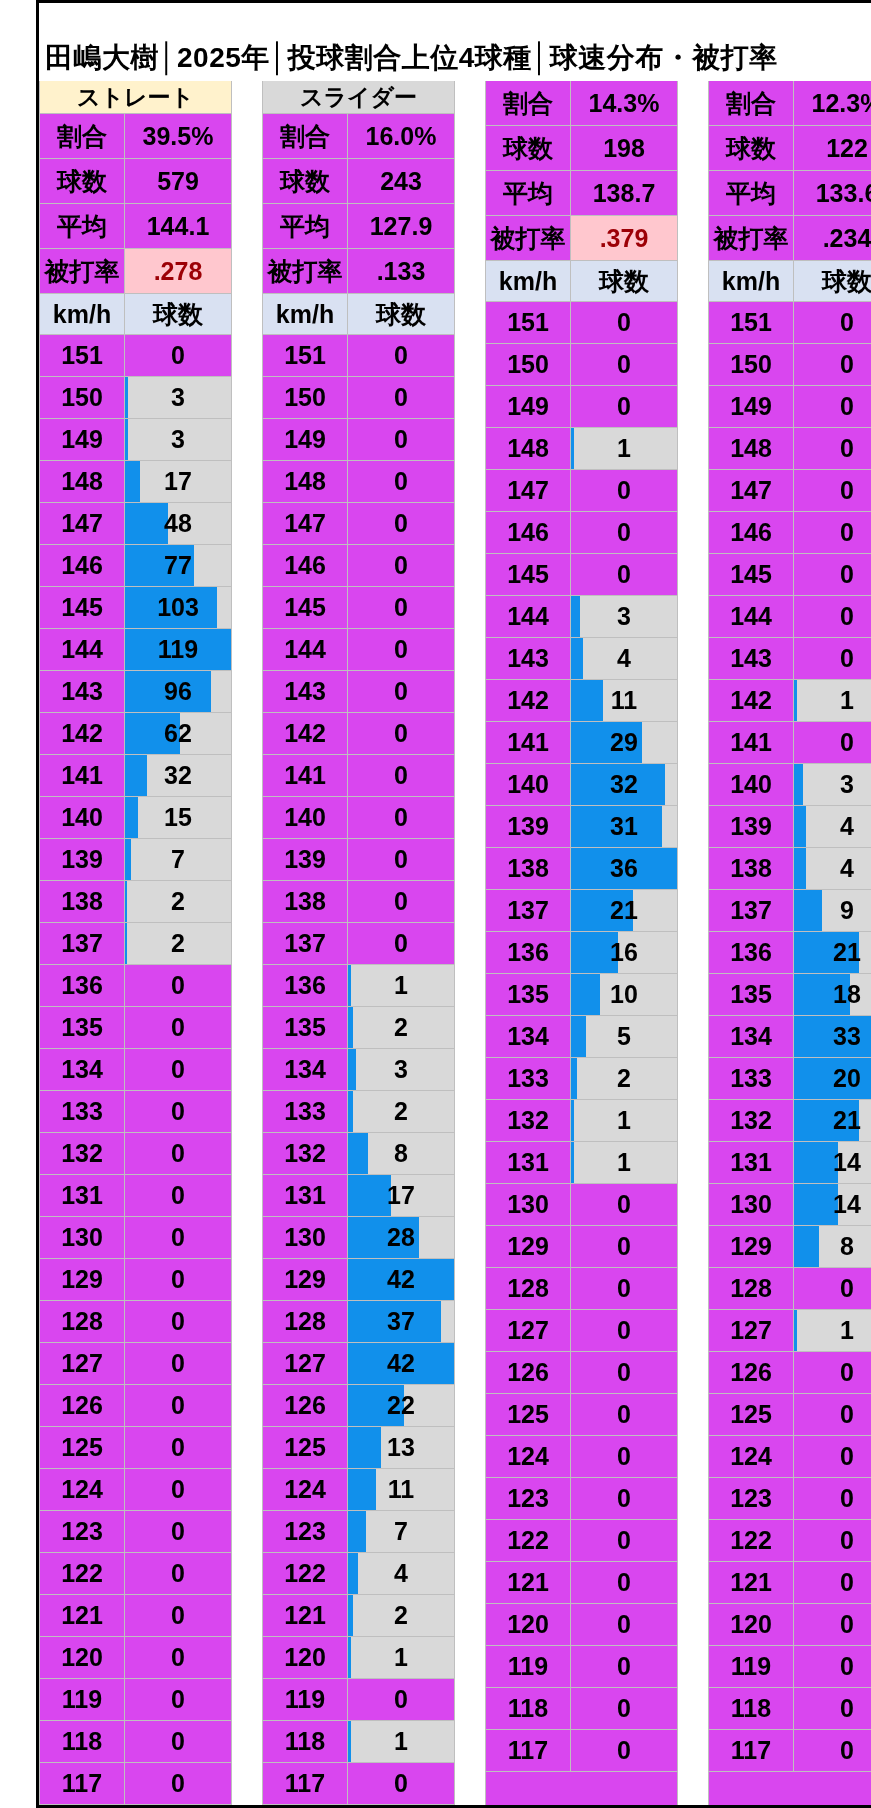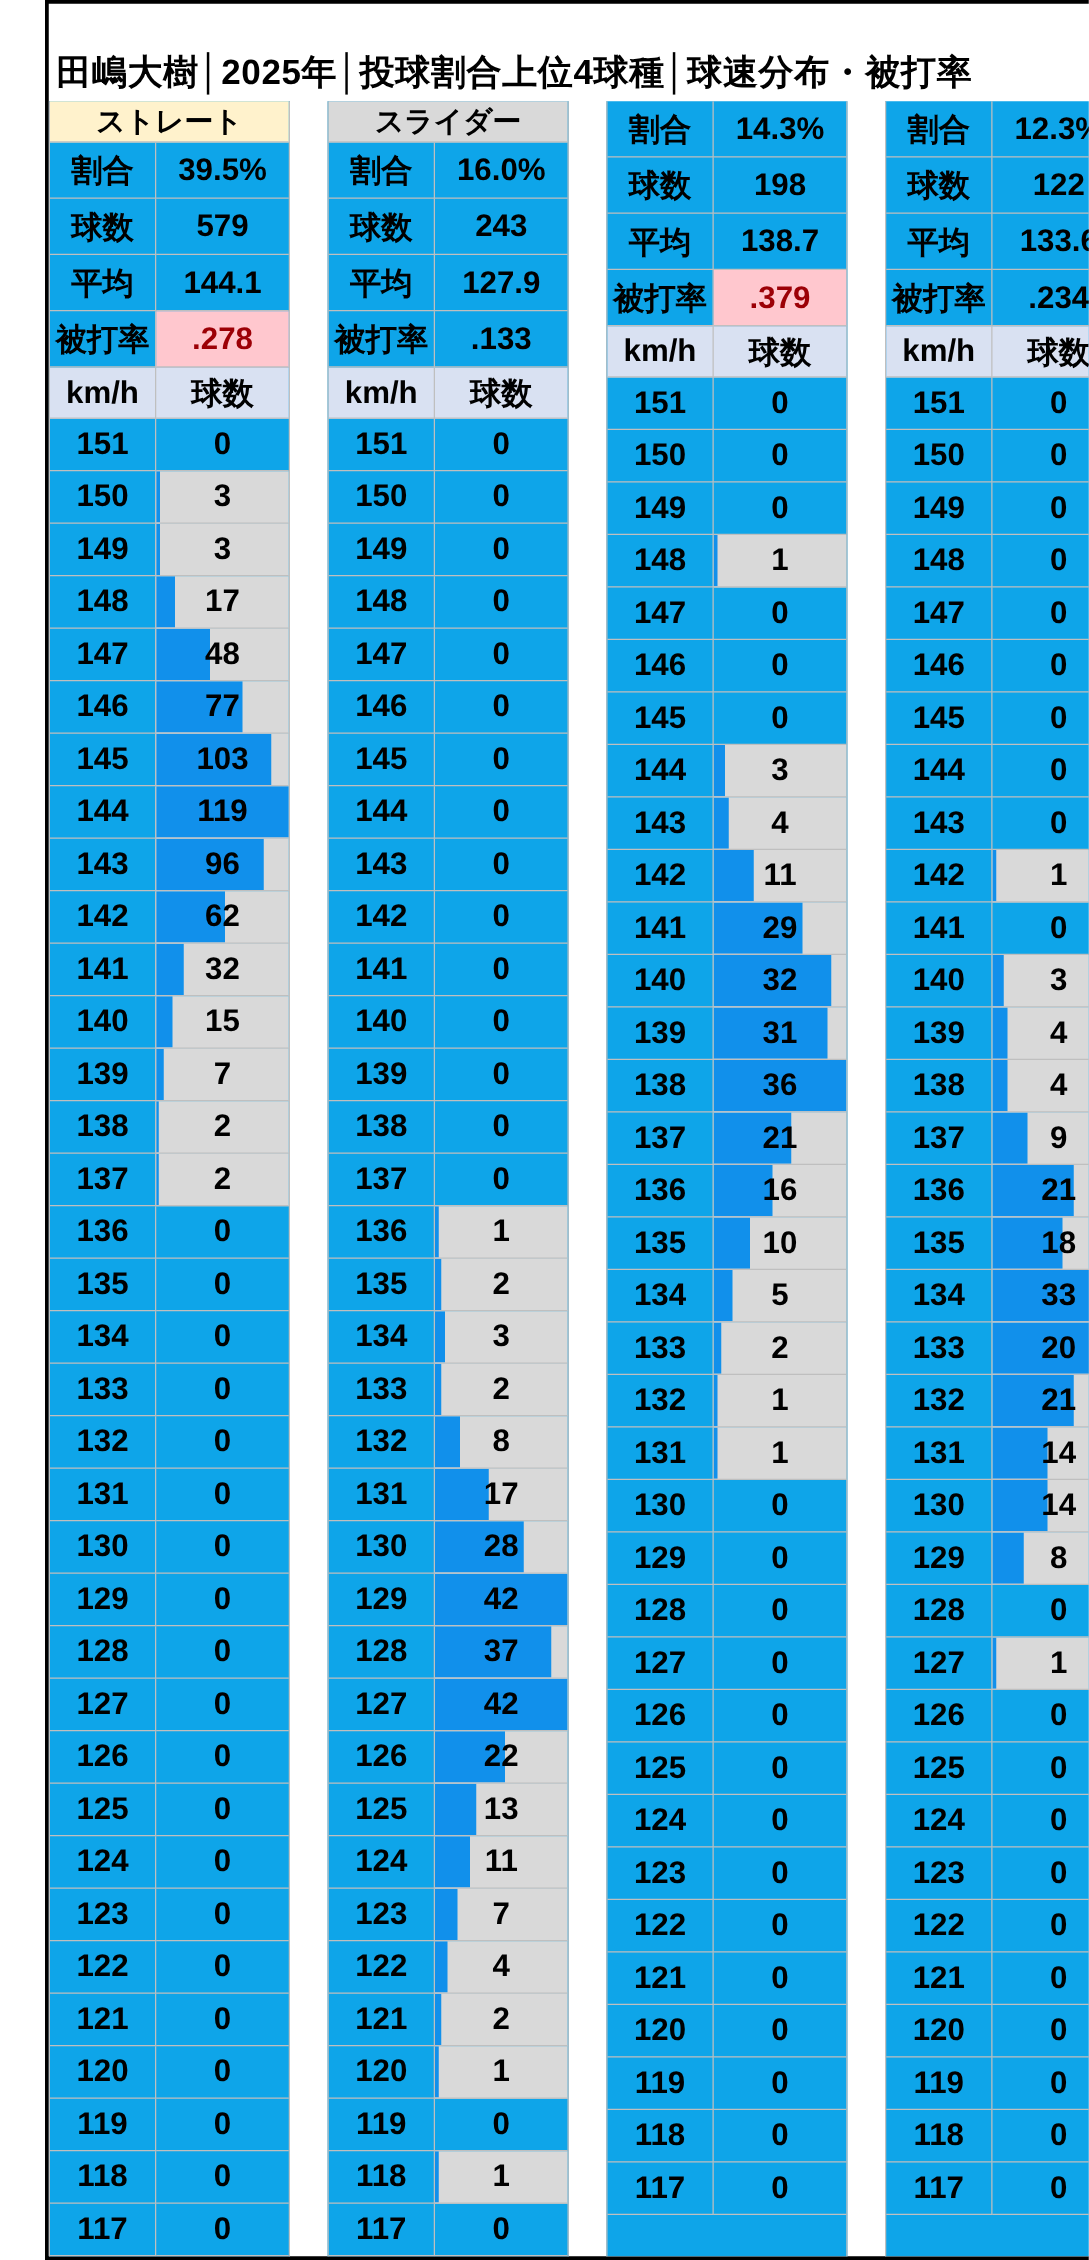--- a/index.html
+++ b/index.html
@@ -8,21 +8,21 @@
     border:3px solid #000;background:#fff;position:relative;
     font-family:"Liberation Sans","DejaVu Sans",sans-serif;
     font-weight:700;color:#000;overflow:hidden;margin-left:36px;
   }
   .title-row{
     height:78px;display:flex;align-items:flex-end;
     padding:0 0 4px 6px;box-sizing:border-box;
     font-size:28px;letter-spacing:0.5px;white-space:nowrap;
   }
   .tables{display:flex;gap:30px;padding-left:0;}
-  .ptable{width:193px;box-sizing:border-box;border:1px solid #bfbfbf;border-top:none;background:#0ea5e9;}
+  .ptable{width:193px;box-sizing:border-box;border:1px solid #bfbfbf;border-top:none;background:#d946ef;}
   .phead{
     height:33px;line-height:33px;text-align:center;font-size:23px;
     border-bottom:1px solid #bfbfbf;box-sizing:border-box;
   }
   .srow,.krow,.drow{display:flex;box-sizing:border-box;}
   .srow{height:45px;}
   .krow{height:41px;background:#d9e1f2;}
   .drow{height:42px;}
   .cell{
     box-sizing:border-box;display:flex;align-items:center;justify-content:center;

